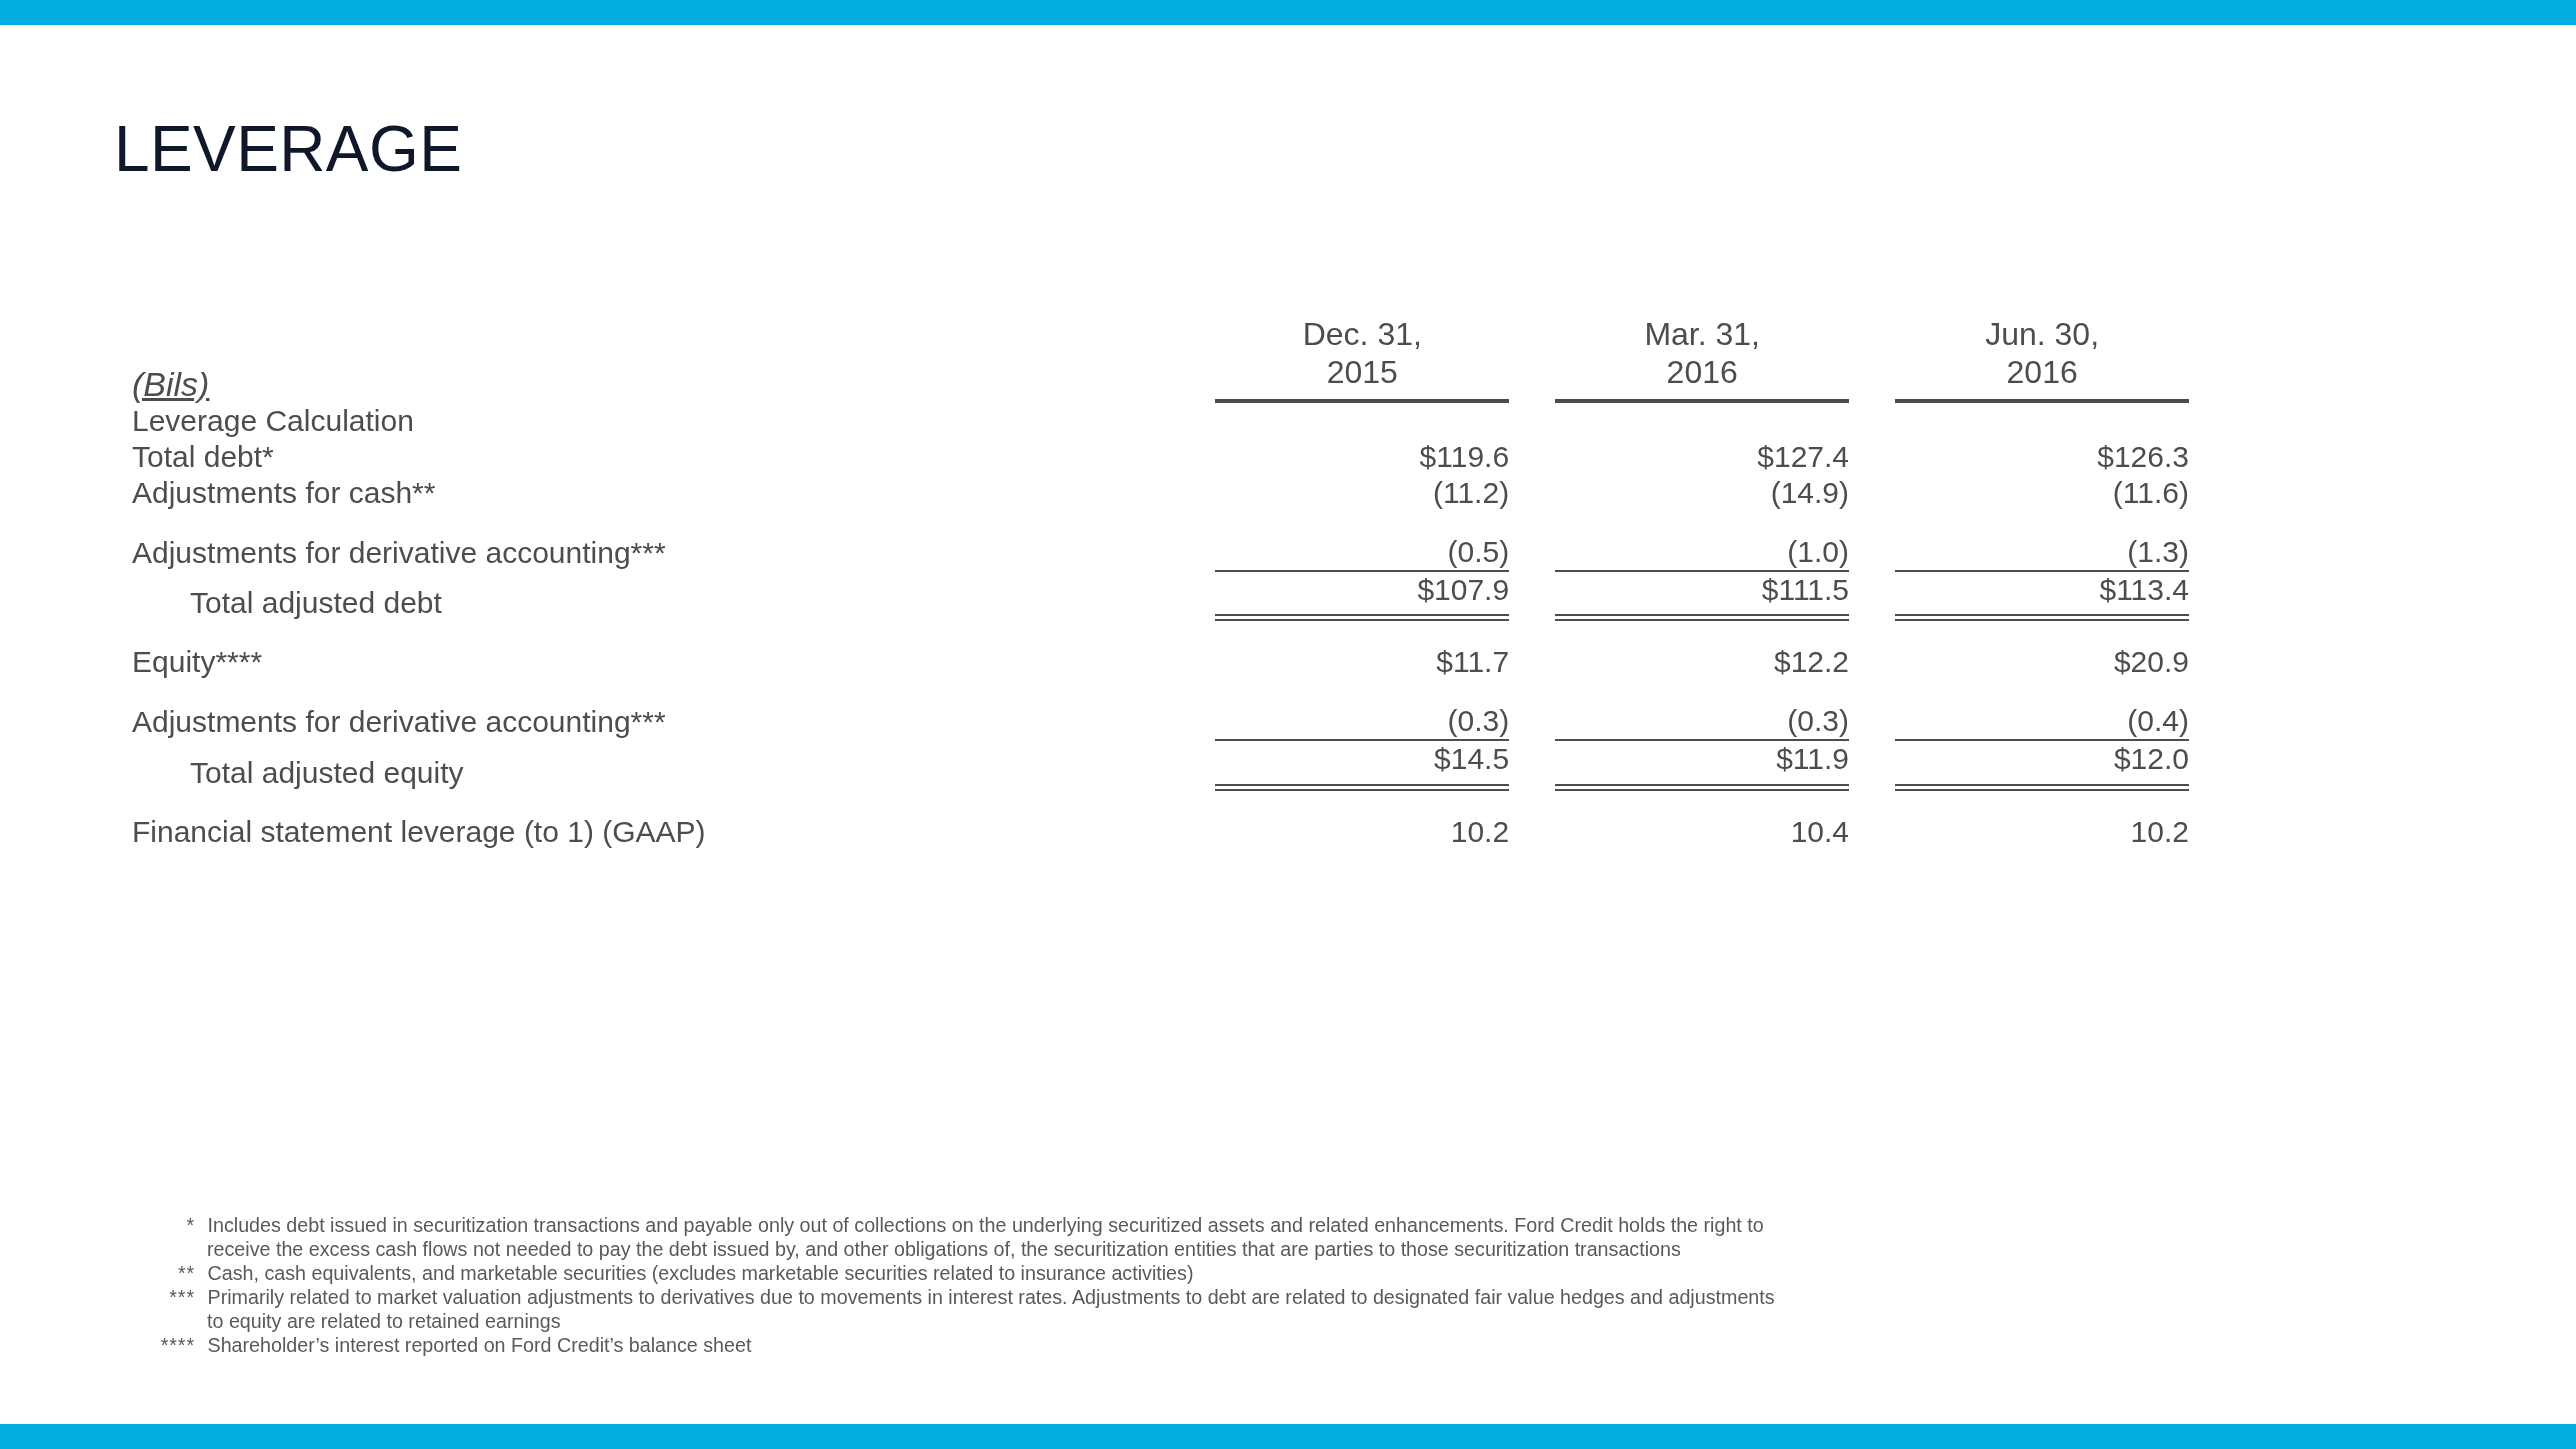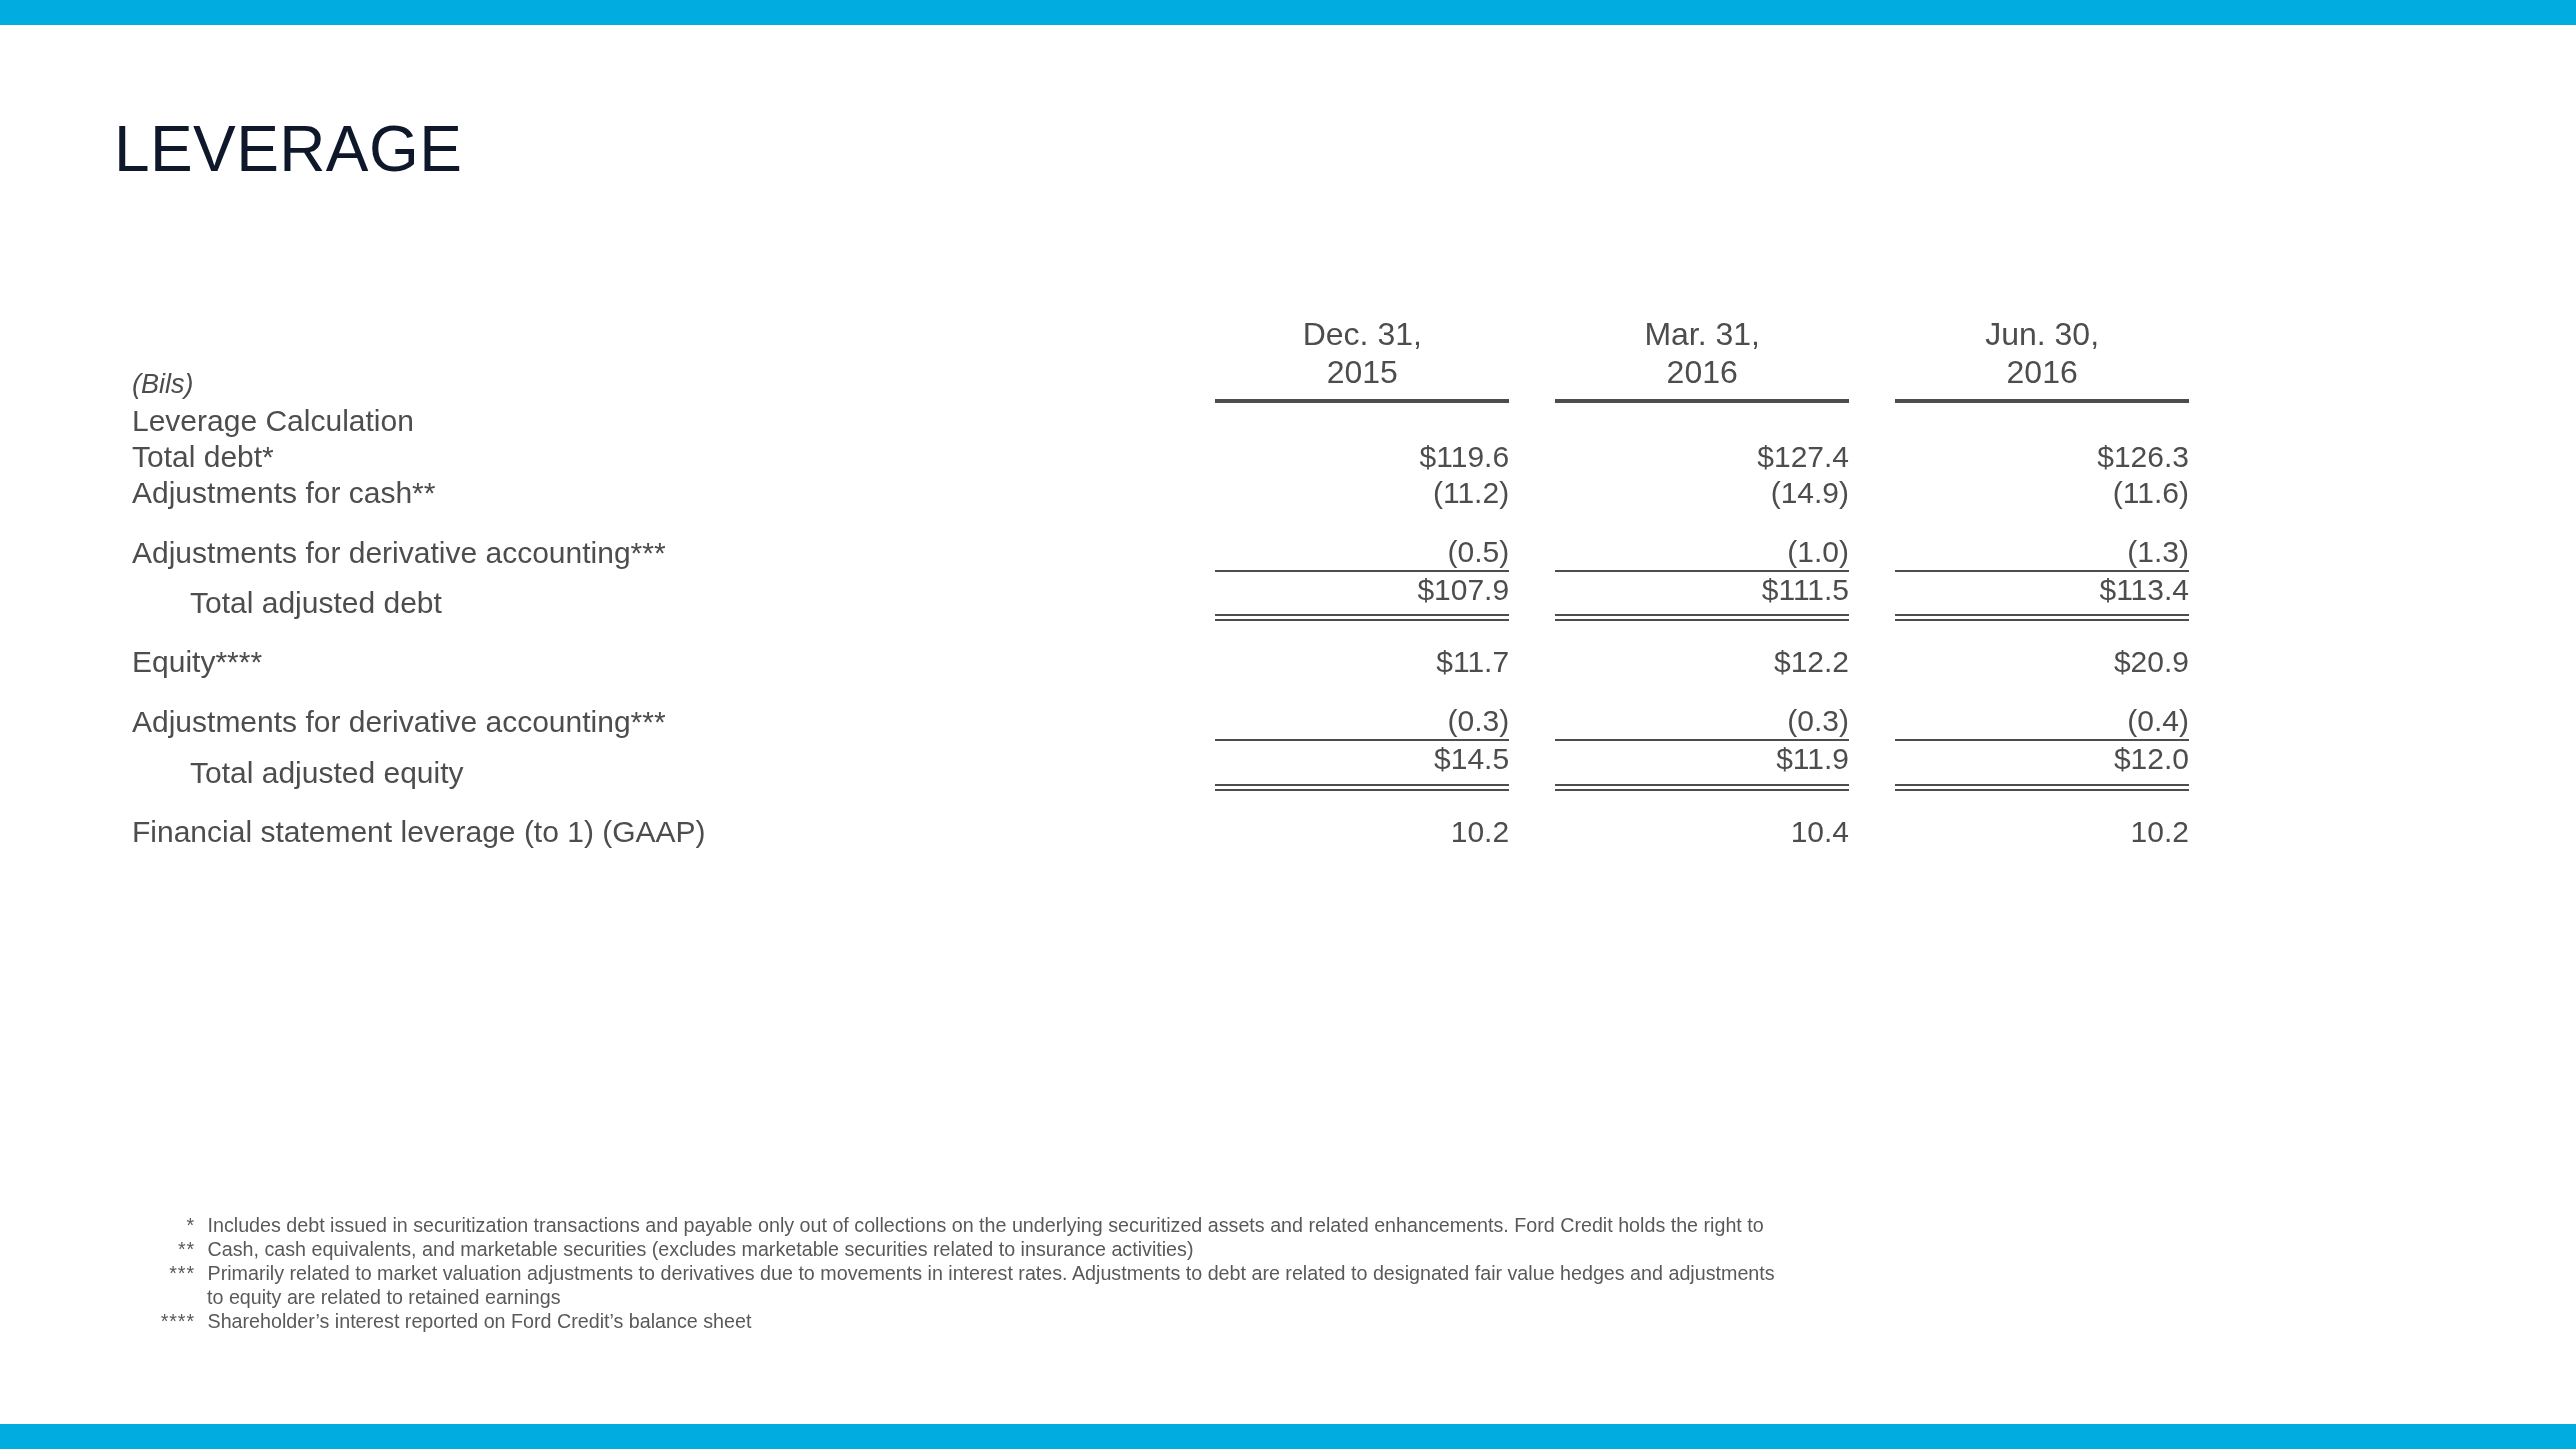--- a/index.html
+++ b/index.html
@@ -73,25 +73,26 @@
   }
   .hdr-cell .hdr-rule {
     display: block;
     height: 3.6px;
     background: #4D4D4D;
     margin: 8px auto 0 auto;
     width: 100%;
   }
   .units-cell {
     font-style: italic;
-    font-size: 27px;
+    font-size: 34px;
     line-height: 38px;
     vertical-align: bottom;
     padding-bottom: 11.6px;
     white-space: nowrap;
+    text-decoration: underline;
   }
 
   
   .row-label {
     font-weight: bold;
     font-size: 30px;
     line-height: 36px;
     white-space: nowrap;
     padding-top: 8px;
   }
@@ -295,20 +296,21 @@
     </tr>
 
   </tbody>
 </table>
 
 <div class="footnotes">
   <div class="fn-row">
     <div class="fn-mark">*</div>
     <div class="fn-text">Includes debt issued in securitization transactions and payable only out of collections on the underlying securitized  assets and related enhancements.  Ford Credit holds the right to</div>
   </div>
+  <div class="fn-cont">receive the excess cash flows not needed to pay the debt issued by, and other obligations of, the securitization entities that are parties to those securitization transactions</div>
 
   <div class="fn-row">
     <div class="fn-mark">**</div>
     <div class="fn-text">Cash, cash equivalents, and marketable securities (excludes marketable securities related to insurance activities)</div>
   </div>
 
   <div class="fn-row">
     <div class="fn-mark">***</div>
     <div class="fn-text">Primarily related to market valuation adjustments to derivatives due to movements in interest rates.  Adjustments to debt are related to designated fair value hedges and adjustments</div>
   </div>

